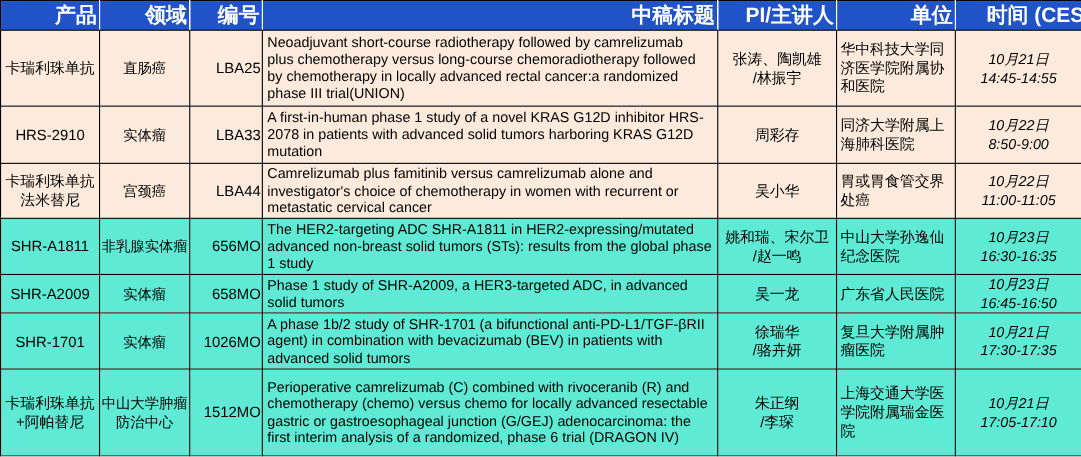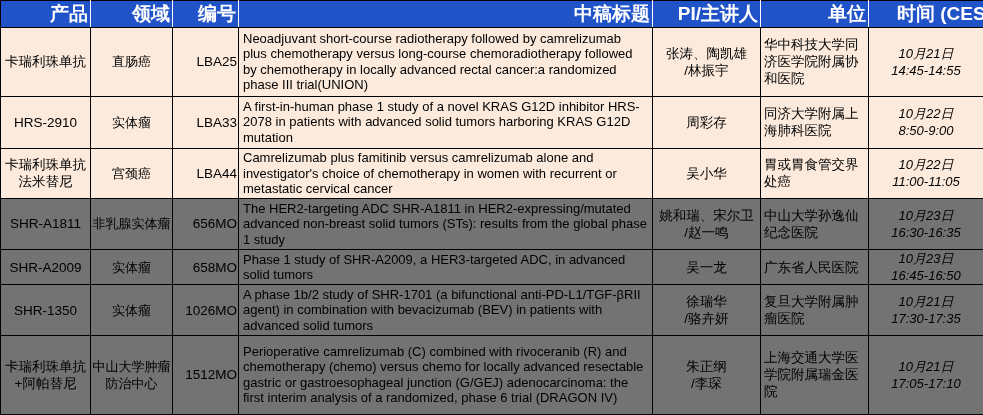--- a/index.html
+++ b/index.html
@@ -32,21 +32,21 @@
     border-bottom: 1px solid #000000;
     padding: 0 2px;
     white-space: nowrap;
     overflow: hidden;
   }
   th:last-child { border-right: 1px solid #000000; padding-left: 28px; }
   td {
     border: 1px solid var(--border, #000000);
     vertical-align: middle;
     color: #000000;
-    background: #737373;
+    background: #5eead4;
     overflow: hidden;
   }
   tr.highlight td { background: var(--highlight-row-bg, #FCEADC); }
   .row-0 { height: 68px; }
   .row-1 { height: 51px; }
   .row-2 { height: 50px; }
   .row-3 { height: 50px; }
   .row-4 { height: 27px; margin-top: 40px; }
   .row-5 { height: 50px; }
   .row-6 { height: 78px; }
@@ -155,21 +155,21 @@
         <td class="c-product">SHR-A2009</td>
         <td class="c-field">实体瘤</td>
         <td class="c-code">658MO</td>
         <td class="c-title">Phase 1 study of SHR-A2009, a HER3-targeted ADC, in advanced solid tumors</td>
         <td class="c-pi">吴一龙</td>
         <td class="c-inst">广东省人民医院</td>
         <td class="c-time">10月23日
 16:45-16:50</td>
       </tr>
       <tr class="row-5">
-        <td class="c-product">SHR-1350</td>
+        <td class="c-product">SHR-1701</td>
         <td class="c-field">实体瘤</td>
         <td class="c-code">1026MO</td>
         <td class="c-title">A phase 1b/2 study of SHR-1701 (a bifunctional anti-PD-L1/TGF-βRII agent) in combination with bevacizumab (BEV) in patients with advanced solid tumors</td>
         <td class="c-pi">徐瑞华
 /骆卉妍</td>
         <td class="c-inst">复旦大学附属肿瘤医院</td>
         <td class="c-time">10月21日
 17:30-17:35</td>
       </tr>
       <tr class="row-6">

